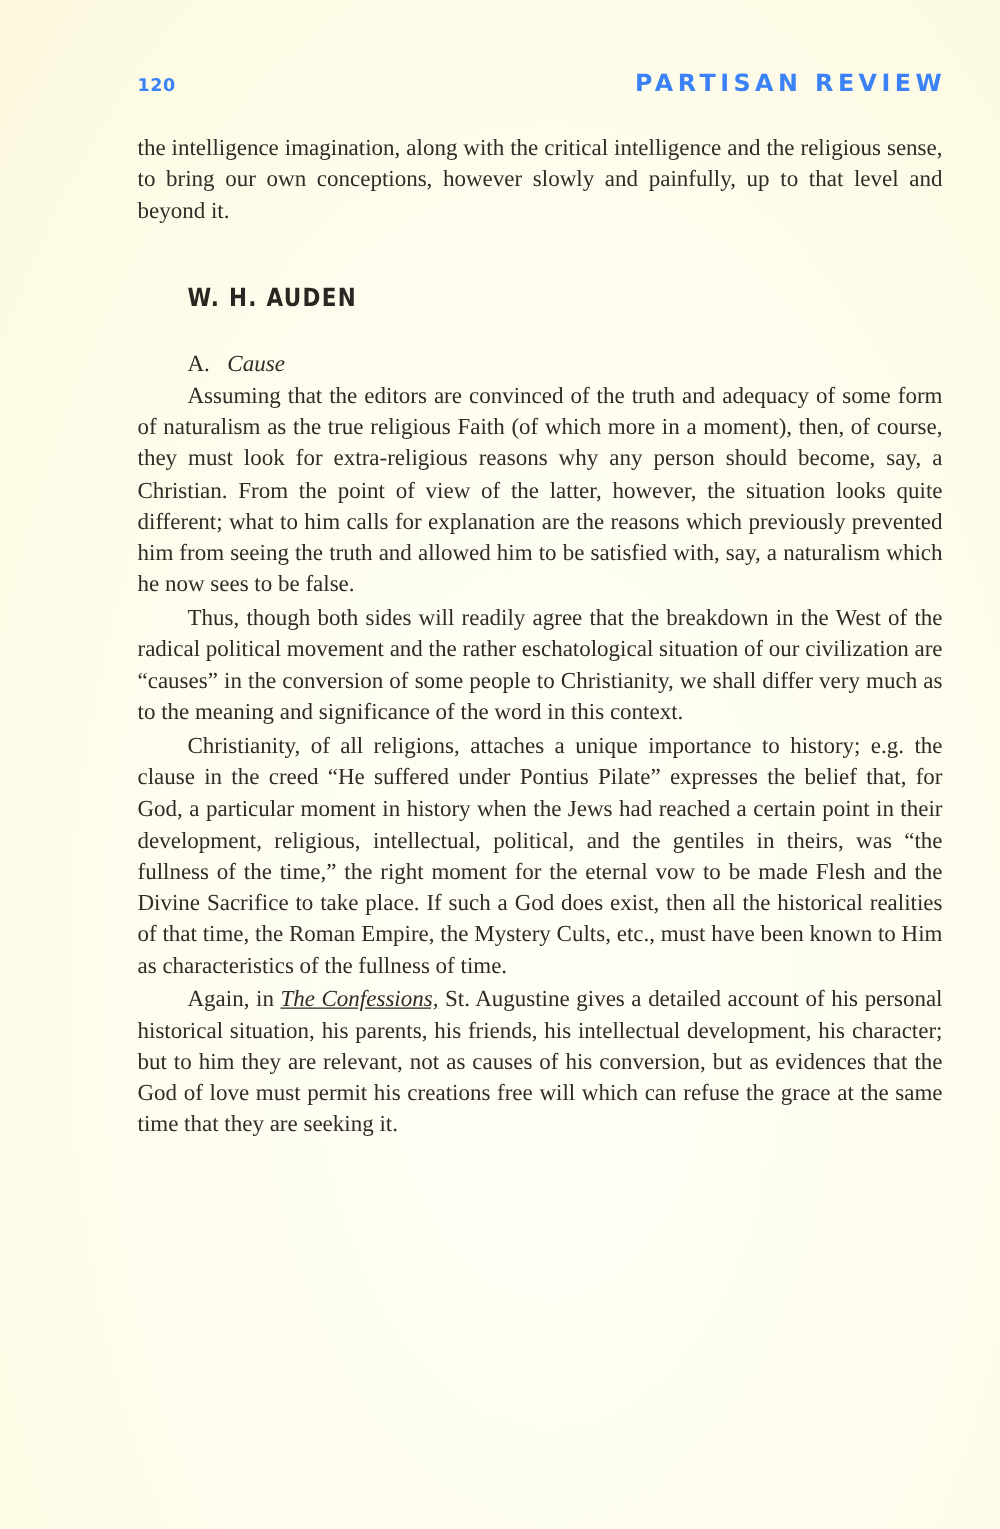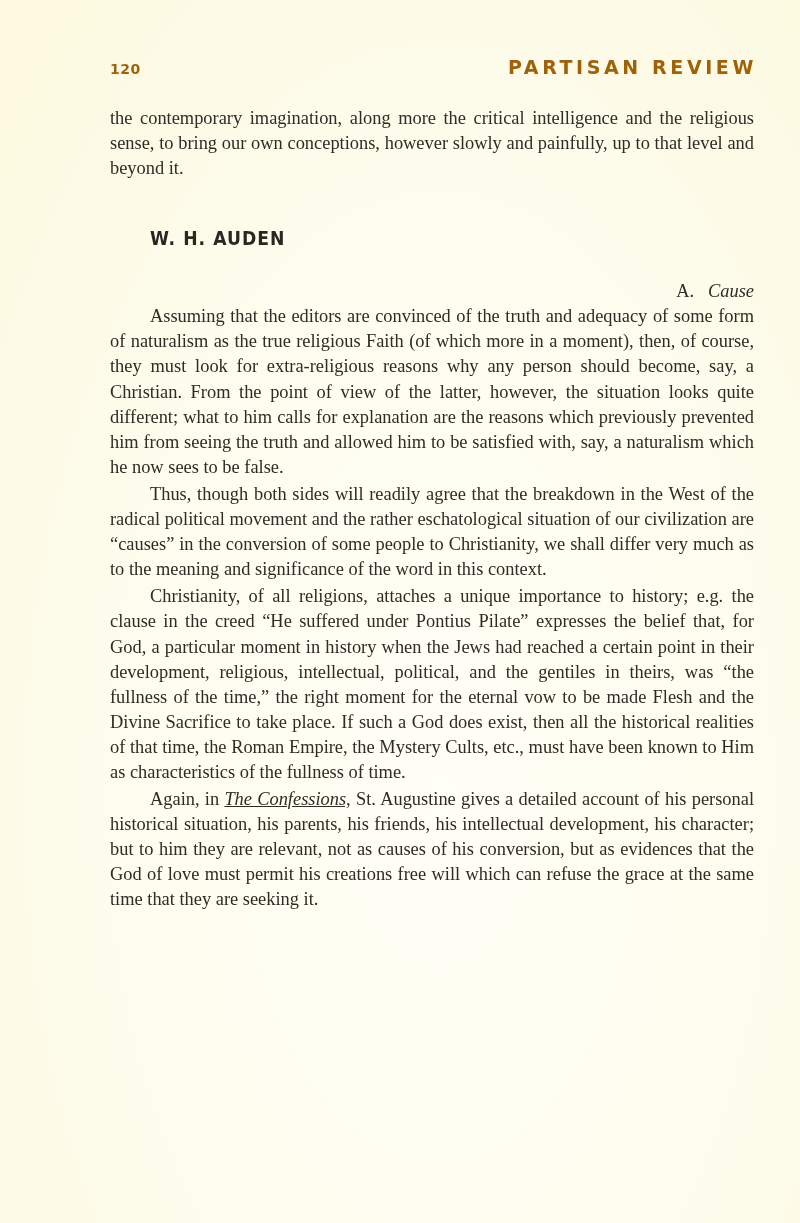--- a/index.html
+++ b/index.html
@@ -20,21 +20,21 @@
       left: 110px;
       top: 56px;
       width: 644px;
     }
     .running-head {
       display: flex;
       justify-content: space-between;
       align-items: baseline;
       font-family: "DejaVu Sans", "Liberation Sans", sans-serif;
       font-weight: bold;
-      color: #a16207;
+      color: #3b82f6;
       height: 24px;
     }
     .folio {
       font-size: 14px;
       letter-spacing: 0.5px;
     }
     .journal-title {
       font-size: 19px;
       letter-spacing: 3.6px;
       margin-right: -3px;
@@ -63,21 +63,20 @@
       transform: scaleX(0.86);
       transform-origin: left center;
       height: 30px;
       line-height: 30px;
     }
     .section-label {
       margin-top: 26px;
       margin-left: 40px;
       font-size: 18.4px;
       line-height: 25px;
-      text-align: right;
     }
     .section-label .letter {
       margin-right: 14px;
     }
     .section-label .title {
       font-style: italic;
     }
     .para-gap {
       margin-top: 2px !important;
     }
@@ -87,21 +86,21 @@
 <body>
 
 <div class="page">
 
   <div class="running-head">
     <span class="folio">120</span>
     <span class="journal-title">PARTISAN REVIEW</span>
   </div>
 
   <div class="body-text intro">
-    <p>the contemporary imagination, along more the critical intelligence and the religious sense, to bring our own conceptions, however slowly and painfully, up to that level and beyond it.</p>
+    <p>the intelligence imagination, along with the critical intelligence and the religious sense, to bring our own conceptions, however slowly and painfully, up to that level and beyond it.</p>
   </div>
 
   <div class="author-heading">W. H. AUDEN</div>
 
   <div class="section-label">
     <span class="letter">A.</span><span class="title">Cause</span>
   </div>
 
   <div class="body-text">
     <p class="indent">Assuming that the editors are convinced of the truth and adequacy of some form of naturalism as the true religious Faith (of which more in a moment), then, of course, they must look for extra-religious reasons why any person should become, say, a Christian. From the point of view of the latter, however, the situation looks quite different; what to him calls for explanation are the reasons which previously prevented him from seeing the truth and allowed him to be satisfied with, say, a naturalism which he now sees to be false.</p>

